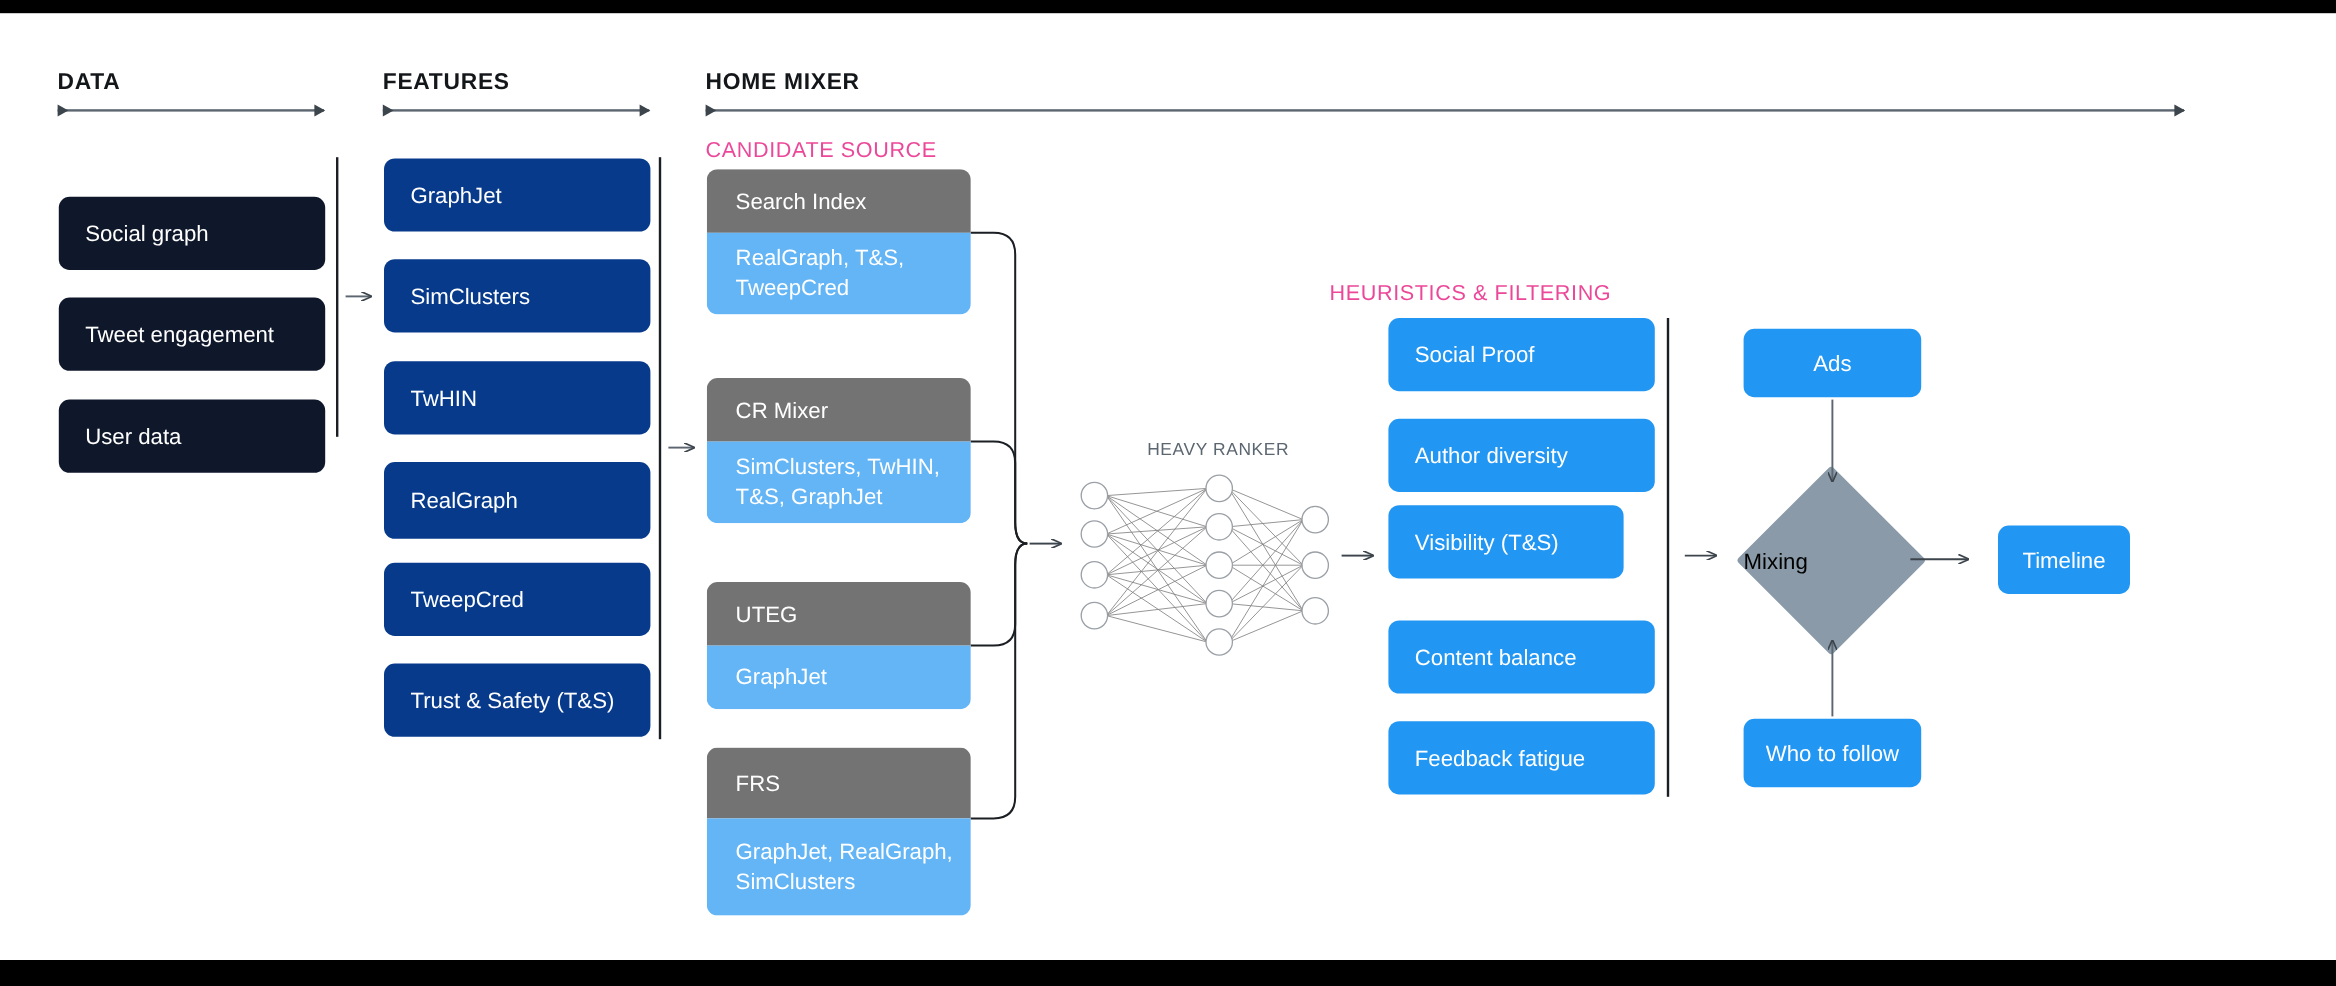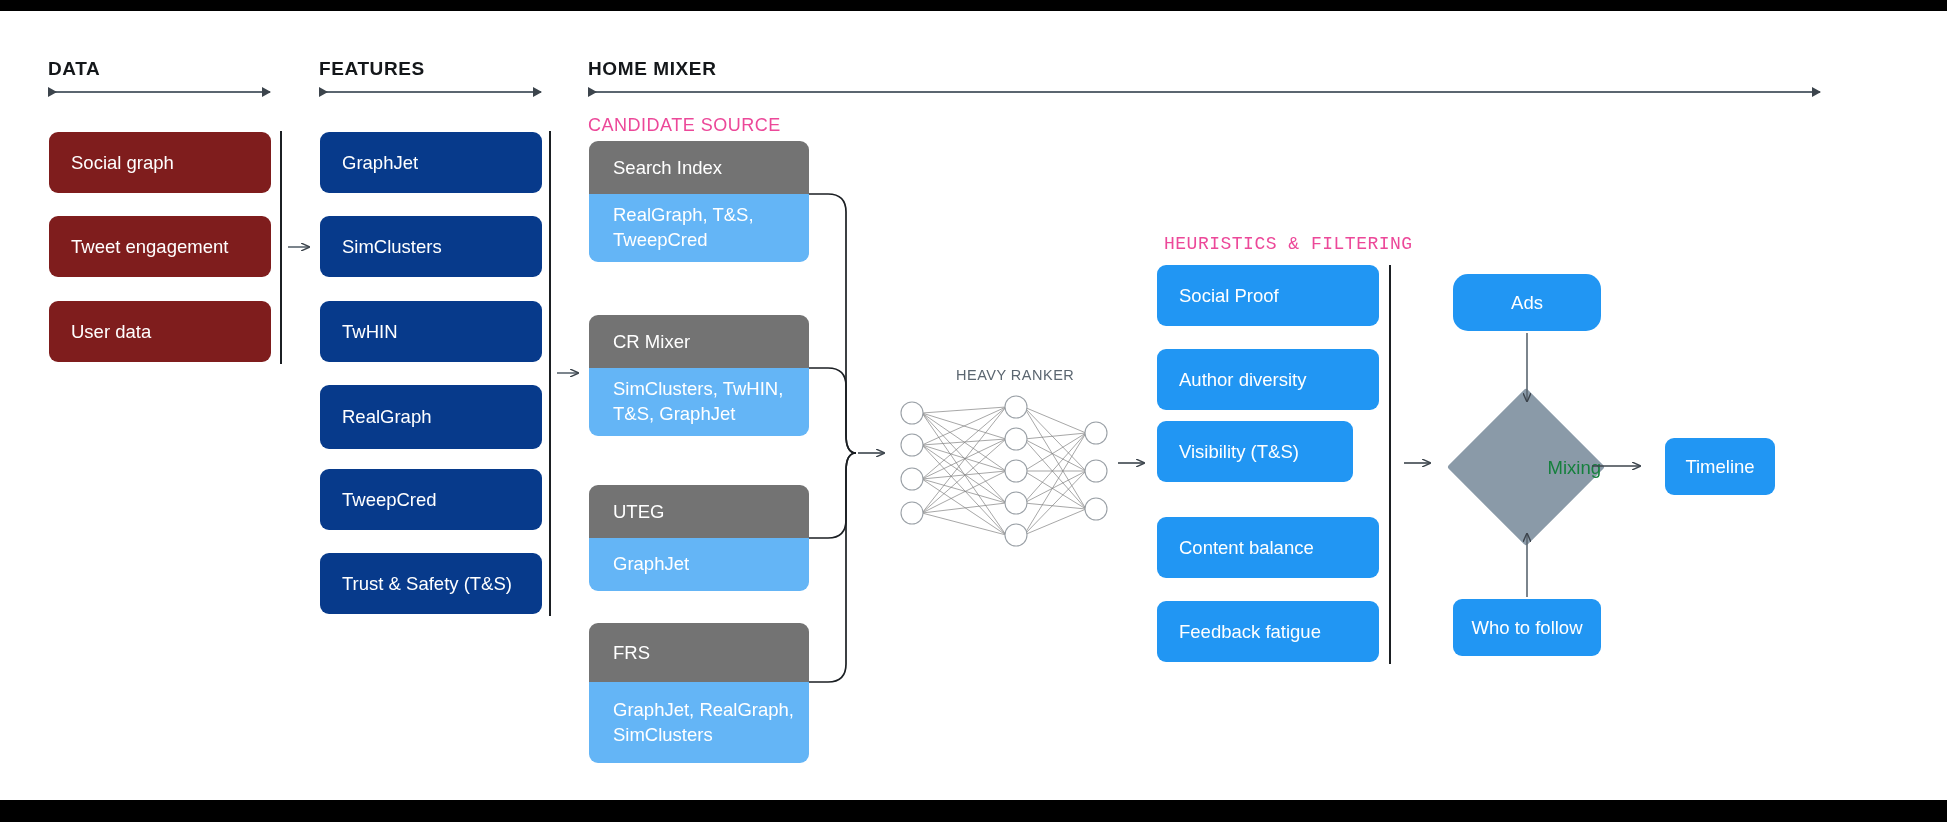--- a/index.html
+++ b/index.html
@@ -72,21 +72,21 @@
   .box {
     position: absolute;
     border-radius: 9px;
     display: flex;
     align-items: center;
     box-sizing: border-box;
     color: #fff;
     font-size: 18.5px;
     padding-left: 22px;
   }
-  .box.light   { background: #7f1d1d; }
+  .box.light   { background: #0f172a; margin-top: 32px; }
   .box.dark    { background: #073a8b; }
   .box.bright  { background: #2196f3; }
   .box.center  { justify-content: center; padding-left: 0; }
 
   
   .cs {
     position: absolute;
     border-radius: 9px;
     overflow: hidden;
     box-sizing: border-box;
@@ -121,23 +121,23 @@
 
   
   .diamond {
     position: absolute;
     background: #8a9aa8;
     transform: rotate(45deg);
     border-radius: 3px;
   }
   .diamond-label {
     position: absolute;
-    color: #15803d;
+    color: #000000;
     font-size: 18.5px;
-    text-align: right;
+    text-align: left;
     white-space: nowrap;
   }
 
   svg.overlay {
     position: absolute;
     left: 0; top: 0;
     width: 1947px;
     height: 789px;
     pointer-events: none;
   }
@@ -159,21 +159,21 @@
     <div class="hrule" style="left:48px; top:80px; width:222px;"></div>
 
     <div class="sec-title" style="left:319px; top:47px;">FEATURES</div>
     <div class="hrule" style="left:319px; top:80px; width:222px;"></div>
 
     <div class="sec-title" style="left:588px; top:47px;">HOME MIXER</div>
     <div class="hrule" style="left:588px; top:80px; width:1232px;"></div>
 
     <div class="sub-title" style="left:588px; top:104px;">CANDIDATE SOURCE</div>
 
-    <div class="sub-title" style="left:1164px; top:223px;font-family:Liberation Mono, monospace;">HEURISTICS &amp; FILTERING</div>
+    <div class="sub-title" style="left:1108px; top:223px;">HEURISTICS &amp; FILTERING</div>
 
     <div class="nn-label" style="left:956px; top:356px;">HEAVY RANKER</div>
 
     <div class="box light" style="left:49px; top:121px; width:222px; height:61px;">Social graph</div>
     <div class="box light" style="left:49px; top:205px; width:222px; height:61px;">Tweet engagement</div>
     <div class="box light" style="left:49px; top:290px; width:222px; height:61px;">User data</div>
 
     <div class="vdiv" style="left:280px; top:120px; height:233px;"></div>
 
     <div class="box dark" style="left:320px; top:121px; width:222px; height:61px;">GraphJet</div>
@@ -206,21 +206,21 @@
     </div>
 
     <div class="box bright" style="left:1157px; top:254px; width:222px; height:61px;">Social Proof</div>
     <div class="box bright" style="left:1157px; top:338px; width:222px; height:61px;">Author diversity</div>
     <div class="box bright" style="left:1157px; top:410px; width:196px; height:61px;">Visibility (T&amp;S)</div>
     <div class="box bright" style="left:1157px; top:590px; width:222px; height:61px;">Feedback fatigue</div>
     <div class="box bright" style="left:1157px; top:506px; width:222px; height:61px;">Content balance</div>
 
     <div class="vdiv" style="left:1389px; top:254px; height:399px;"></div>
 
-    <div class="box bright center" style="left:1453px; top:263px; width:148px; height:57px;border-radius:15px;">Ads</div>
+    <div class="box bright center" style="left:1453px; top:263px; width:148px; height:57px;">Ads</div>
 
     <div class="diamond" style="left:1470px; top:400px; width:112px; height:112px;"></div>
     <div class="diamond-label" style="left:1453px; top:446px; width:148px;">Mixing</div>
 
     <div class="box bright center" style="left:1453px; top:588px; width:148px; height:57px;">Who to follow</div>
 
     <div class="box bright center" style="left:1665px; top:427px; width:110px; height:57px;">Timeline</div>
 
     <svg class="overlay" viewBox="0 0 1947 789">
       <defs>

